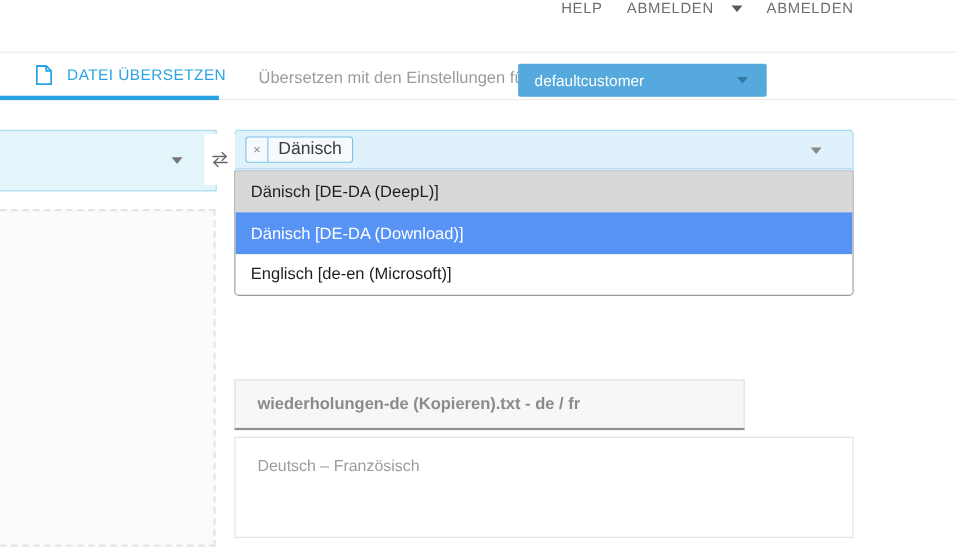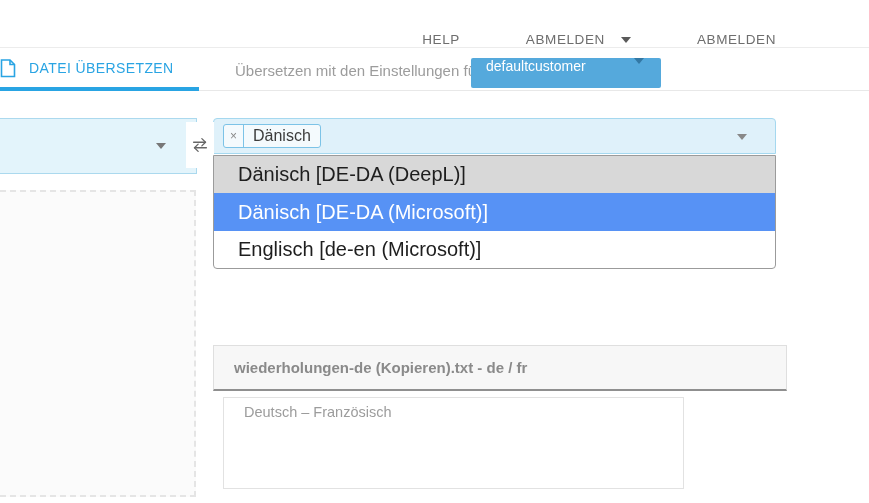--- a/index.html
+++ b/index.html
@@ -12,48 +12,48 @@
   .caret {
     width:0; height:0; display:inline-block;
     border-left:5px solid transparent; border-right:5px solid transparent;
     border-top:6px solid currentColor;
   }
 
   
   .topbar {
     position:absolute; top:0; left:0; right:0; height:48px;
     border-bottom:1px solid #ececec; background:#fff;
-    display:flex; align-items:flex-end; justify-content:flex-end;
-    padding-right:93px; gap:66px;
+    display:flex; align-items:flex-start; justify-content:flex-end;
+    padding-right:93px; gap:22px;
   }
   .topbar .nav-item {
     color:#6e6e6e; font-size:13.5px; letter-spacing:0.6px; cursor:pointer;
     display:flex; align-items:center; gap:16px;
   }
   .topbar .caret { color:#5a5a5a; }
 
   
   .tabbar {
     position:absolute; top:49px; left:0; right:0; height:42px;
     border-bottom:1px solid #e8e8e8; background:#fff;
   }
   .tab {
     position:absolute; left:0; top:0; width:199px; height:42px;
-    display:flex; align-items:center; gap:13px; 
+    display:flex; align-items:center; gap:13px; padding-left:32px;
     border-bottom:4px solid #29a4e3; cursor:pointer;
   }
   .tab-label { color:#29a4e3; font-size:14px; letter-spacing:0.4px; white-space:nowrap; }
   .settings-label {
     position:absolute; left:235px; top:0; height:42px; display:flex; align-items:center;
     color:#9c9c9c; font-size:15px; white-space:nowrap;
   }
   .customer-btn {
-    position:absolute; left:471px; top:9px; width:190px; height:30px;
+    position:absolute; left:471px; top:9px; width:226px; height:30px;
     background:#55a9dc; border:none; border-radius:2px; cursor:pointer;
-    display:flex; align-items:flex-start; padding:0 15px;
+    display:flex; align-items:center; padding:0 15px;
     color:#fff; font-size:14px; font-family:inherit;
   }
   .customer-btn .caret { position:absolute; right:17px; color:rgba(10,60,95,0.45); }
 
   
   .source-select {
     position:absolute; left:-2px; top:118px; width:199px; height:56px;
     background:#e3f4fb; border:1px solid #abd9ee; cursor:pointer; z-index:1;
   }
   .source-select .caret { position:absolute; right:30px; top:24px; color:#777; }
@@ -85,36 +85,36 @@
   }
   .tag-label { padding:0 9px; font-size:16px; color:#3c3c3c; white-space:nowrap; }
 
   
   .dropdown {
     position:absolute; left:213px; top:155px; width:563px;
     background:#fff; border:1px solid #9b9b9b; border-radius:0 0 4px 4px;
     overflow:hidden; z-index:3; list-style:none;
   }
   .dd-item {
-    height:37.4px; display:flex; align-items:center; padding-left:24px;
-    font-size:20px; color:#1e1e1e; cursor:pointer; white-space:nowrap;
+    height:37.4px; display:flex; align-items:center; padding-left:14px;
+    font-size:15px; color:#1e1e1e; cursor:pointer; white-space:nowrap;
   }
   .dd-item.selected    { background:#d8d8d8; }
   .dd-item.highlighted { background:#5792f5; color:#fff; }
 
   
   .filebar {
-    position:absolute; left:213px; top:345px; width:574px; height:46px;
+    position:absolute; left:213px; top:345px; width:464px; height:46px;
     background:#f7f7f7; border:1px solid #dfdfdf; border-bottom:2px solid #8f8f8f;
     display:flex; align-items:center; padding-left:20px;
     font-size:15px; font-weight:bold; color:#8a8a8a; white-space:nowrap;
   }
   .infopanel {
-    position:absolute; left:223px; top:397px; width:461px; height:92px;
-    background:#fff; border:1px solid #e2e2e2; padding:4px 20px;
+    position:absolute; left:213px; top:397px; width:563px; height:92px;
+    background:#fff; border:1px solid #e2e2e2; padding:16px 20px;
     font-size:14.5px; color:#9c9c9c; line-height:21px;
   }
 </style>
 </head>
 <body>
 
 <div class="topbar">
   <span class="nav-item">HELP</span>
   <span class="nav-item">
     <span>ABMELDEN</span>
@@ -160,21 +160,21 @@
 <div class="target-select">
   <span class="tag">
     <span class="tag-remove">×</span>
     <span class="tag-label">Dänisch</span>
   </span>
   <span class="caret"></span>
 </div>
 
 <ul class="dropdown">
   <li class="dd-item selected">Dänisch [DE-DA (DeepL)]</li>
-  <li class="dd-item highlighted">Dänisch [DE-DA (Microsoft)]</li>
+  <li class="dd-item highlighted">Dänisch [DE-DA (Download)]</li>
   <li class="dd-item">Englisch [de-en (Microsoft)]</li>
 </ul>
 
 <div class="filebar">
   <span>wiederholungen-de (Kopieren).txt - de / fr</span>
 </div>
 
 <div class="infopanel">
   <div>Deutsch – Französisch</div>
 </div>

